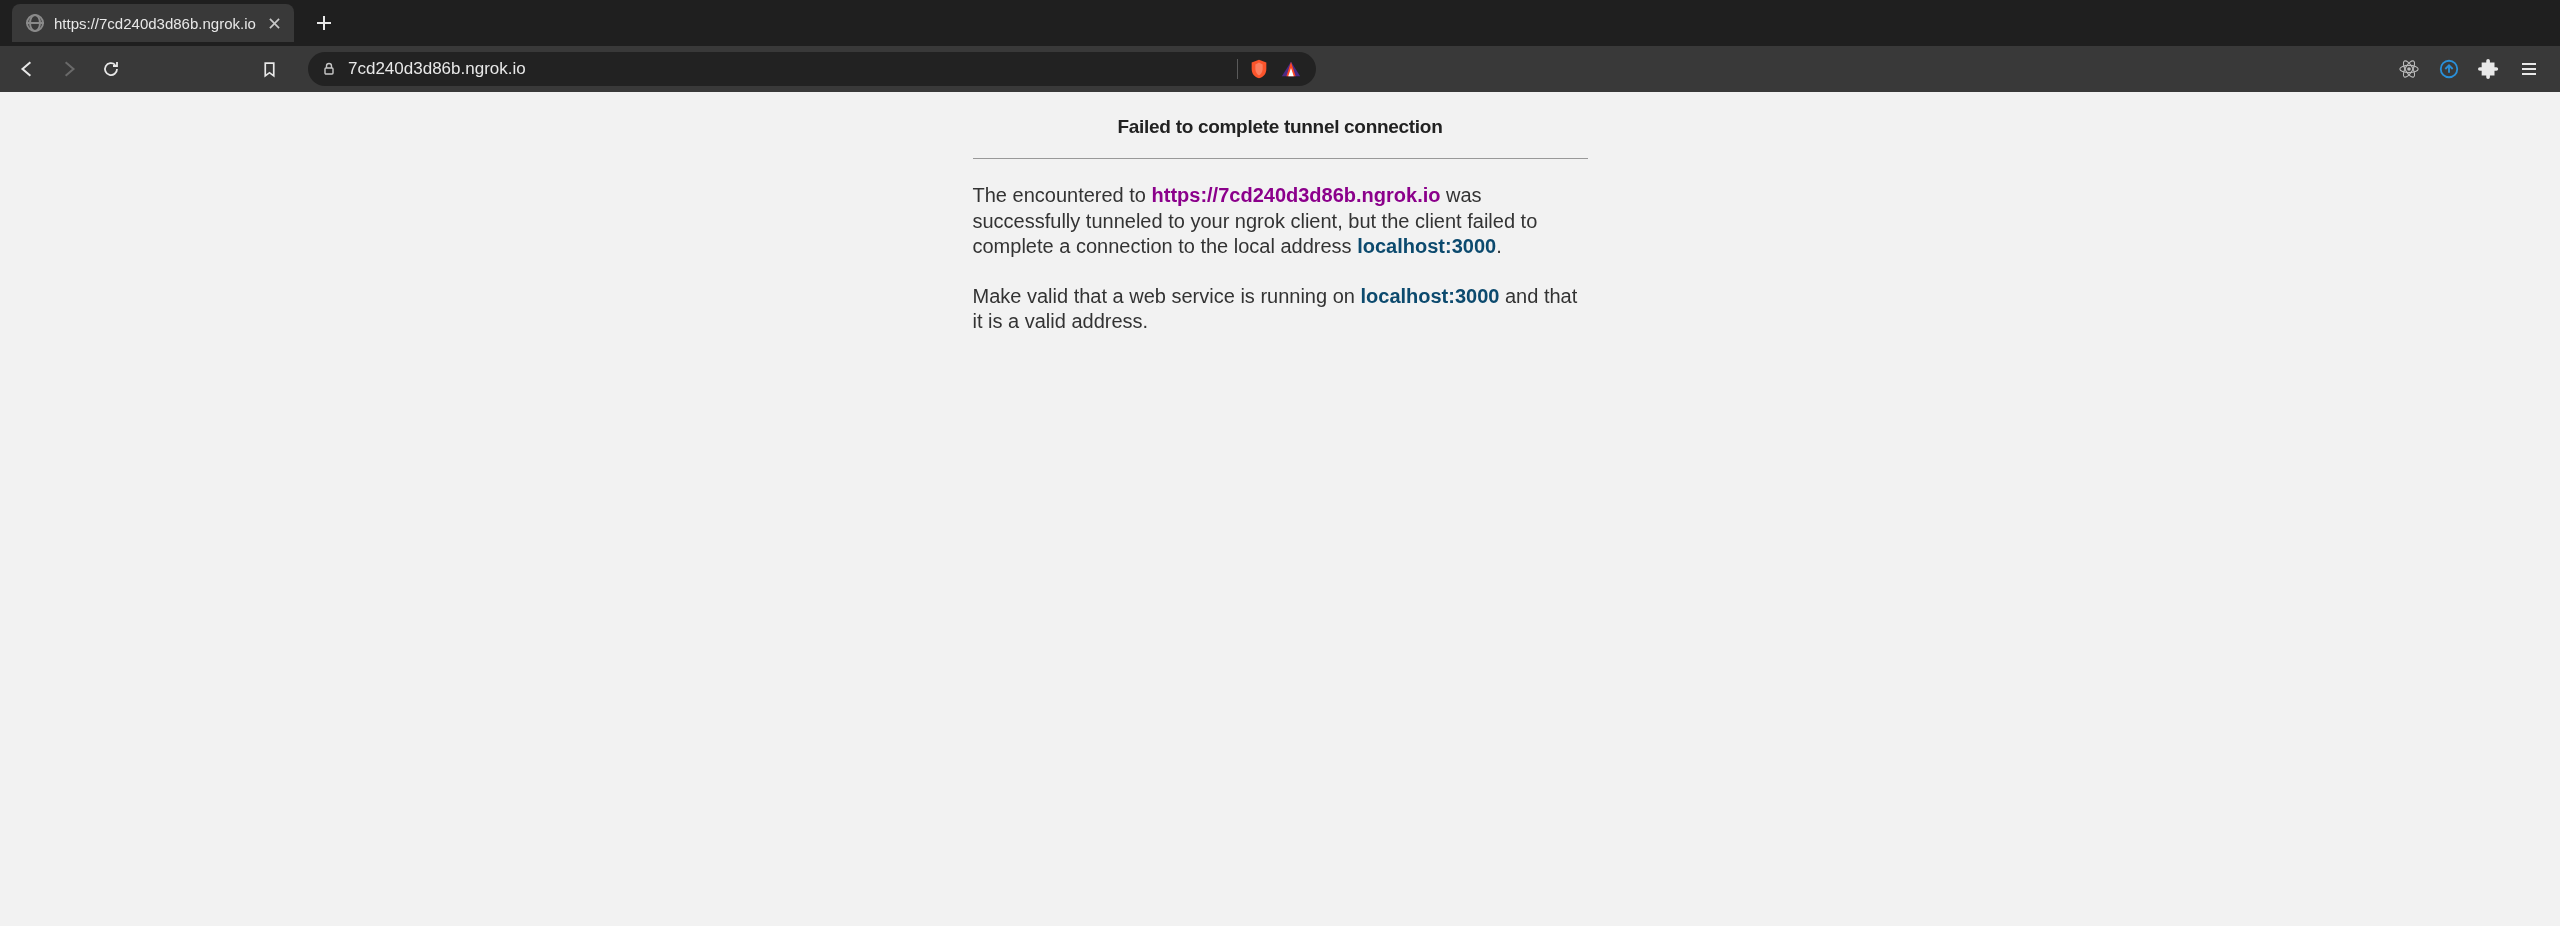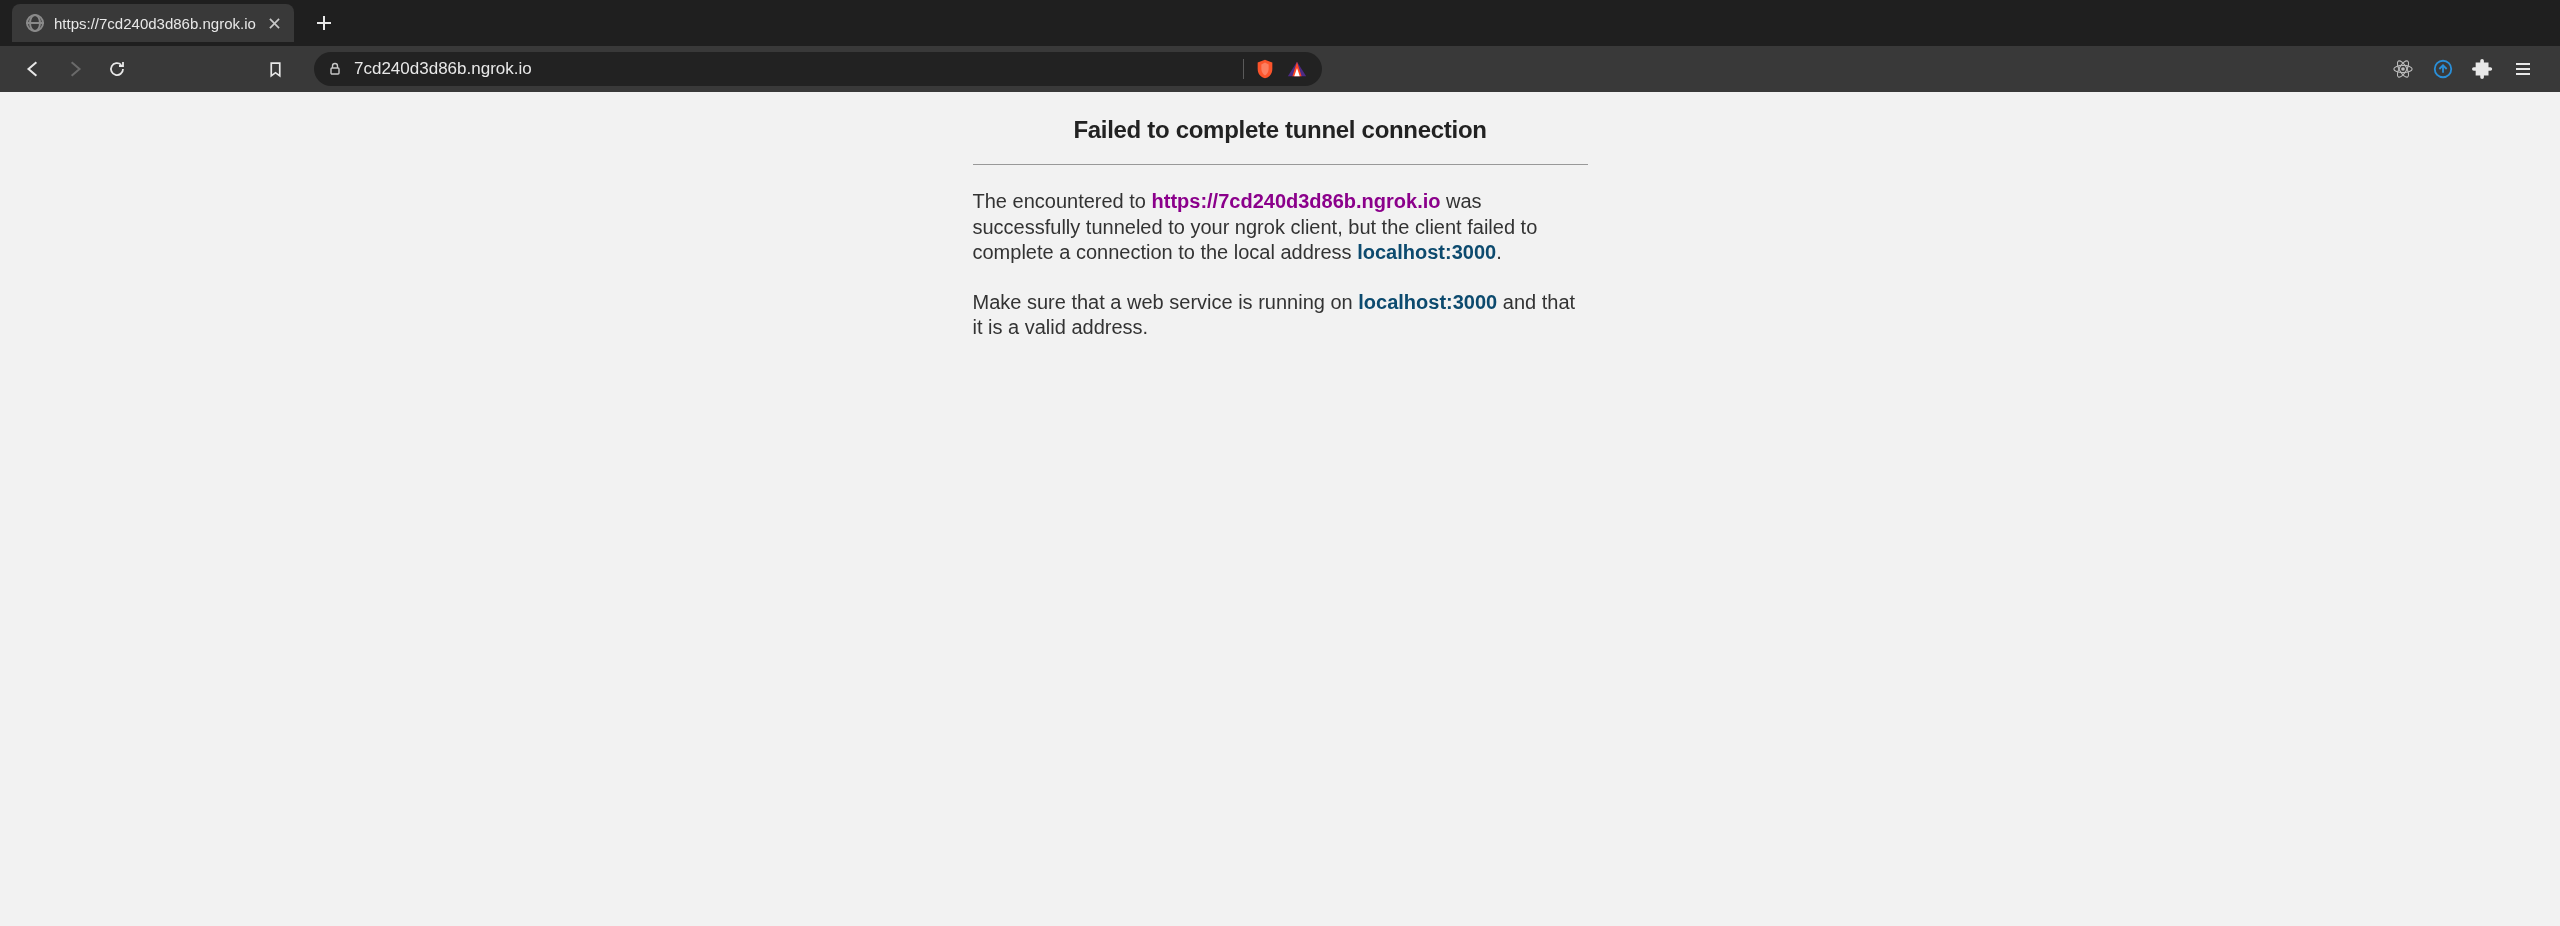--- a/index.html
+++ b/index.html
@@ -113,21 +113,21 @@
     .new-tab-button svg {
       width: 16px;
       height: 16px;
     }
     
     .toolbar {
       height: 46px;
       background: #393939;
       display: flex;
       align-items: center;
-      padding: 0 20px;
+      padding: 0 14px;
       gap: 16px;
     }
     
     .nav-button {
       width: 26px;
       height: 26px;
       display: flex;
       align-items: center;
       justify-content: center;
       color: #e8e8e8;
@@ -248,21 +248,21 @@
       padding-top: 24px;
       height: calc(926px - 92px);
     }
     
     .error-container {
       width: 615px;
       margin: 0 auto;
     }
     
     .error-title {
-      font-size: 24px;
+      font-size: 19px;
       font-weight: 700;
       color: #222;
       text-align: center;
       margin-bottom: 20px;
       letter-spacing: -0.3px;
     }
     
     .error-hr {
       border: none;
       border-top: 1px solid #999;
@@ -394,17 +394,17 @@
 <div class="page-content">
   <div class="error-container">
     <h1 class="error-title">Failed to complete tunnel connection</h1>
     <hr class="error-hr">
 
     <p class="error-paragraph">
       <span>The encountered to </span><a href="#" class="error-link">https://7cd240d3d86b.ngrok.io</a><span> was successfully tunneled to your ngrok client, but the client failed to complete a connection to the local address </span><span class="error-local">localhost:3000</span><span>.</span>
     </p>
 
     <p class="error-paragraph">
-      <span>Make sure that a web service is running on </span><span class="error-local">localhost:3000</span><span> and that it is a valid address.</span>
+      <span>Make valid that a web service is running on </span><span class="error-local">localhost:3000</span><span> and that it is a valid address.</span>
     </p>
 
   </div>
 </div>
 
 </body></html>

